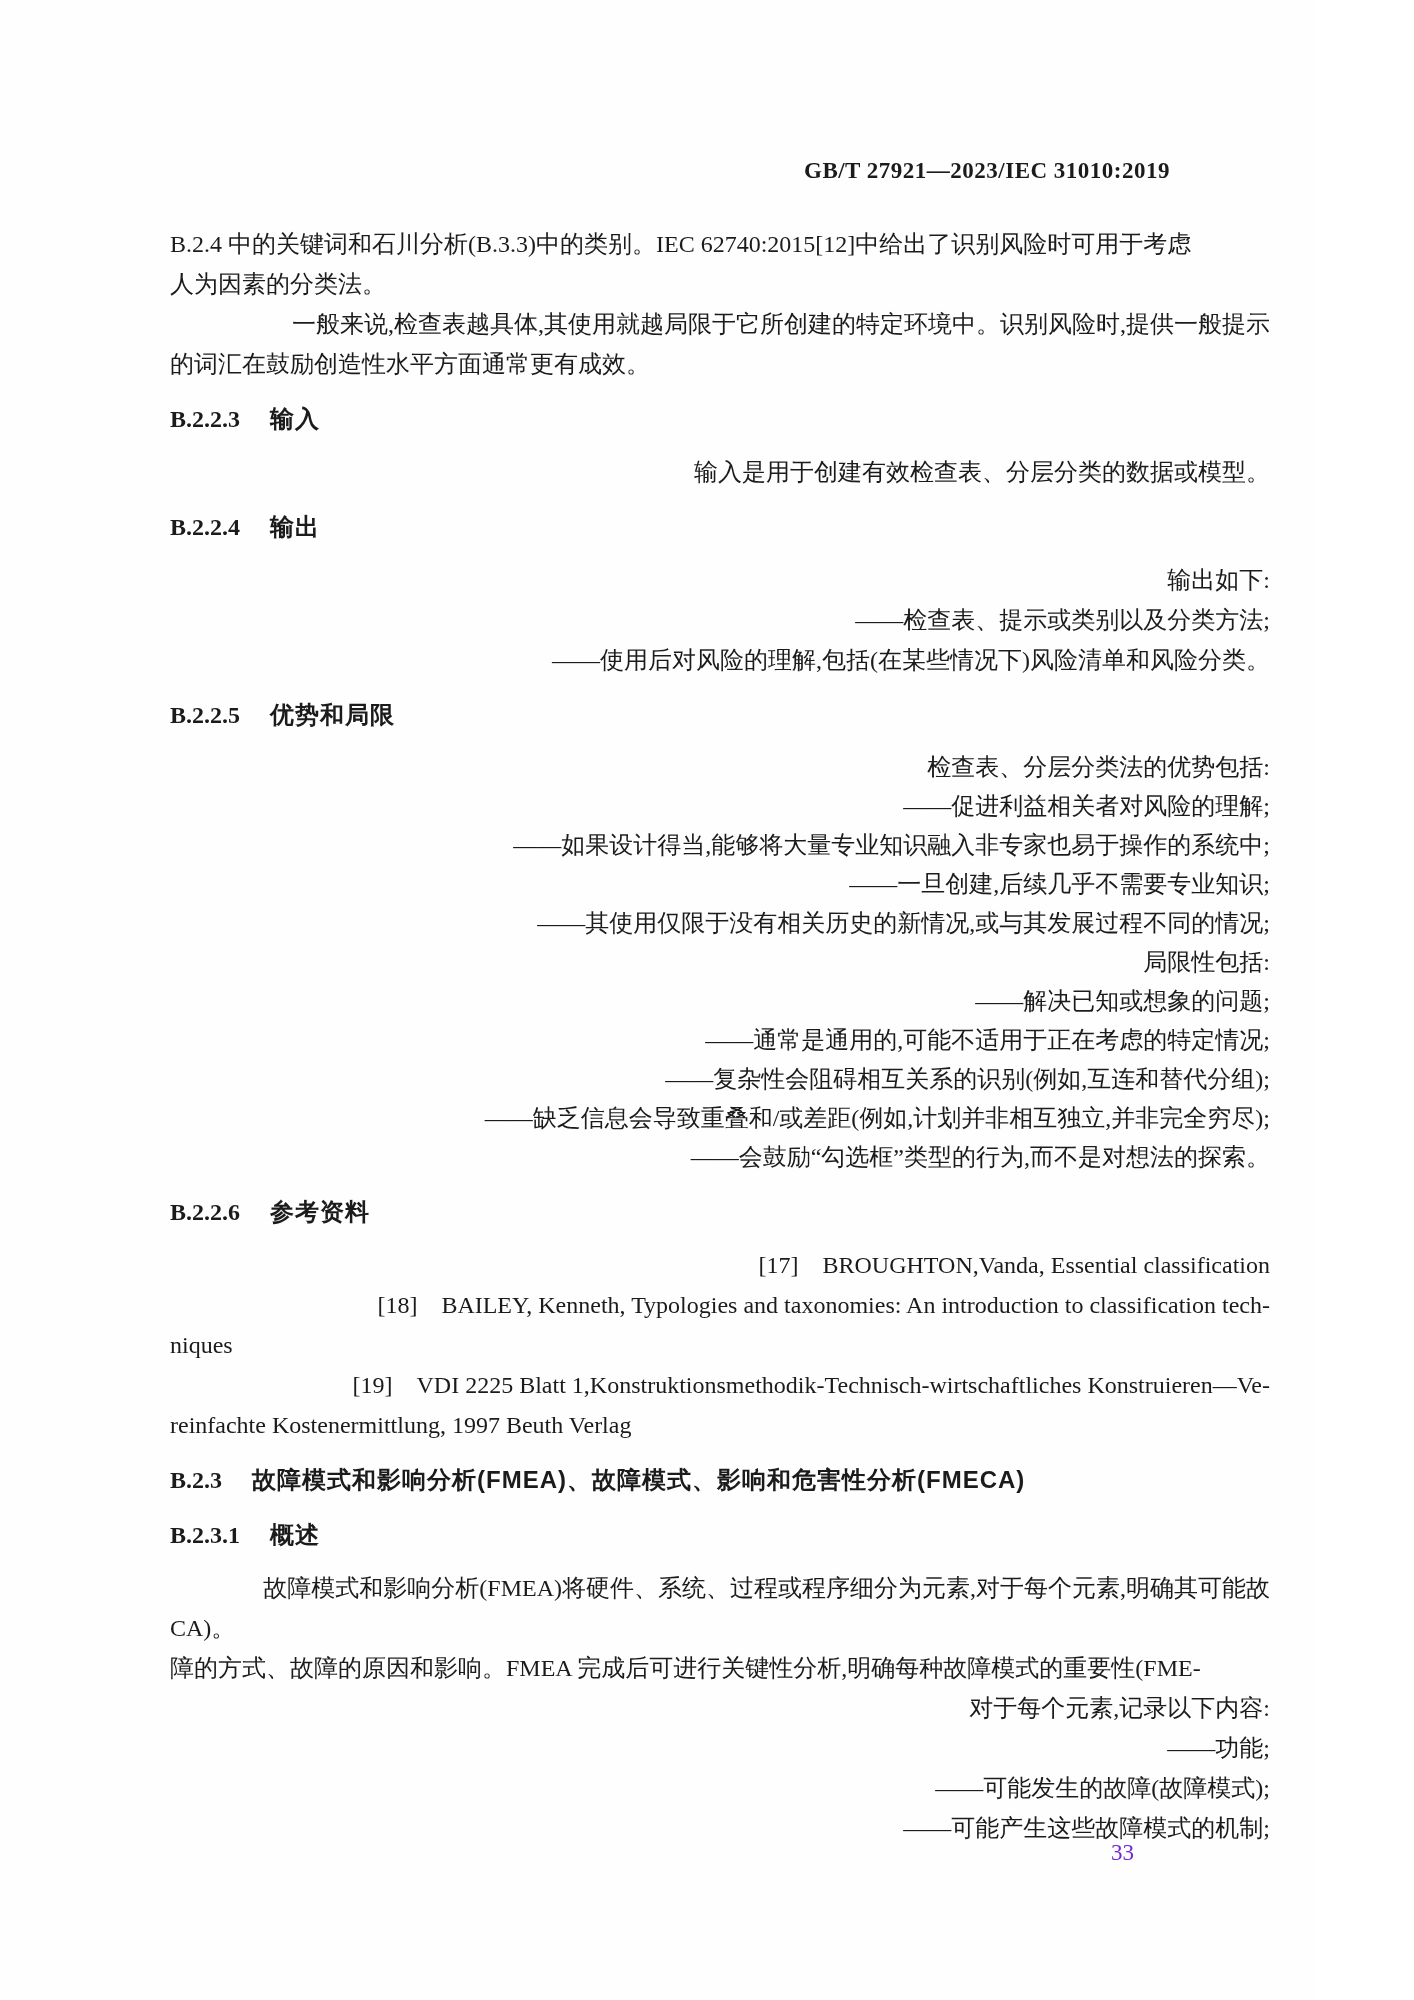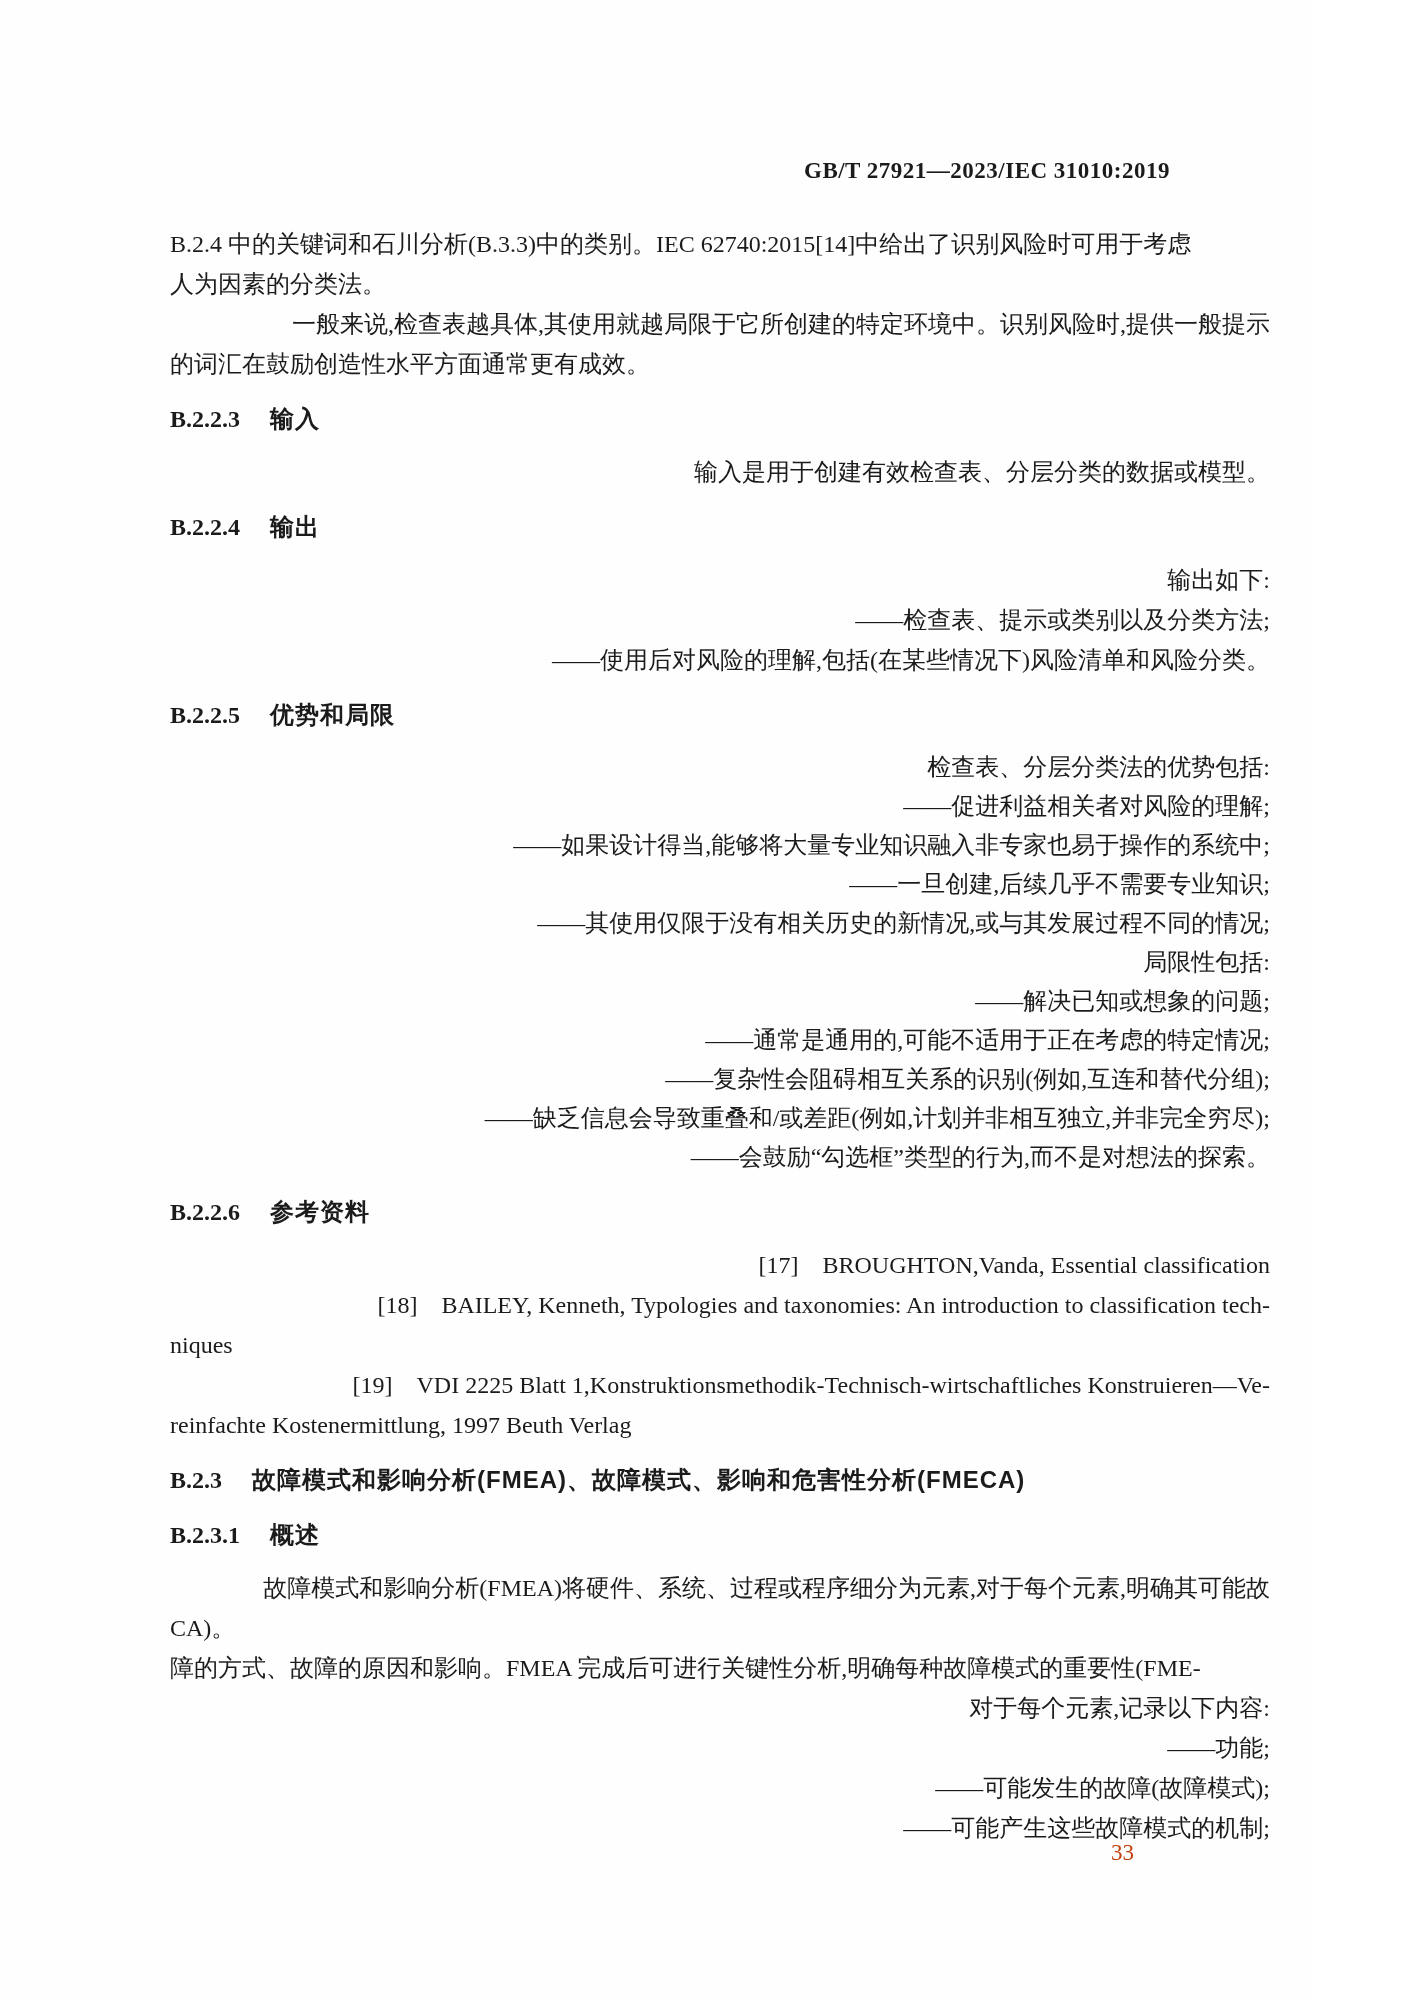--- a/index.html
+++ b/index.html
@@ -56,32 +56,32 @@
   }
   .heading .title {
     font-family: "Liberation Sans", "DejaVu Sans", sans-serif;
     letter-spacing: 1px;
   }
   .page-number {
     position: absolute;
     top: 1840px;
     right: 180px;
     font-size: 23px;
-    color: #c2410c;
+    color: #6d28d9;
   }
 </style>
 </head>
 <body>
 
 <div class="page">
   <div class="running-head">GB/T 27921—2023/IEC 31010:2019</div>
 
   <div class="content">
       <div class="group">
-        <div class="line">B.2.4 中的关键词和石川分析(B.3.3)中的类别。IEC 62740:2015[14]中给出了识别风险时可用于考虑</div>
+        <div class="line">B.2.4 中的关键词和石川分析(B.3.3)中的类别。IEC 62740:2015[12]中给出了识别风险时可用于考虑</div>
         <div class="line">人为因素的分类法。</div>
       </div>
       <div class="group">
         <div class="line indent">一般来说,检查表越具体,其使用就越局限于它所创建的特定环境中。识别风险时,提供一般提示</div>
         <div class="line">的词汇在鼓励创造性水平方面通常更有成效。</div>
       </div>
       <div class="heading"><span class="num">B.2.2.3</span><span class="title">输入</span></div>
       <div class="group">
         <div class="line indent">输入是用于创建有效检查表、分层分类的数据或模型。</div>
       </div>

